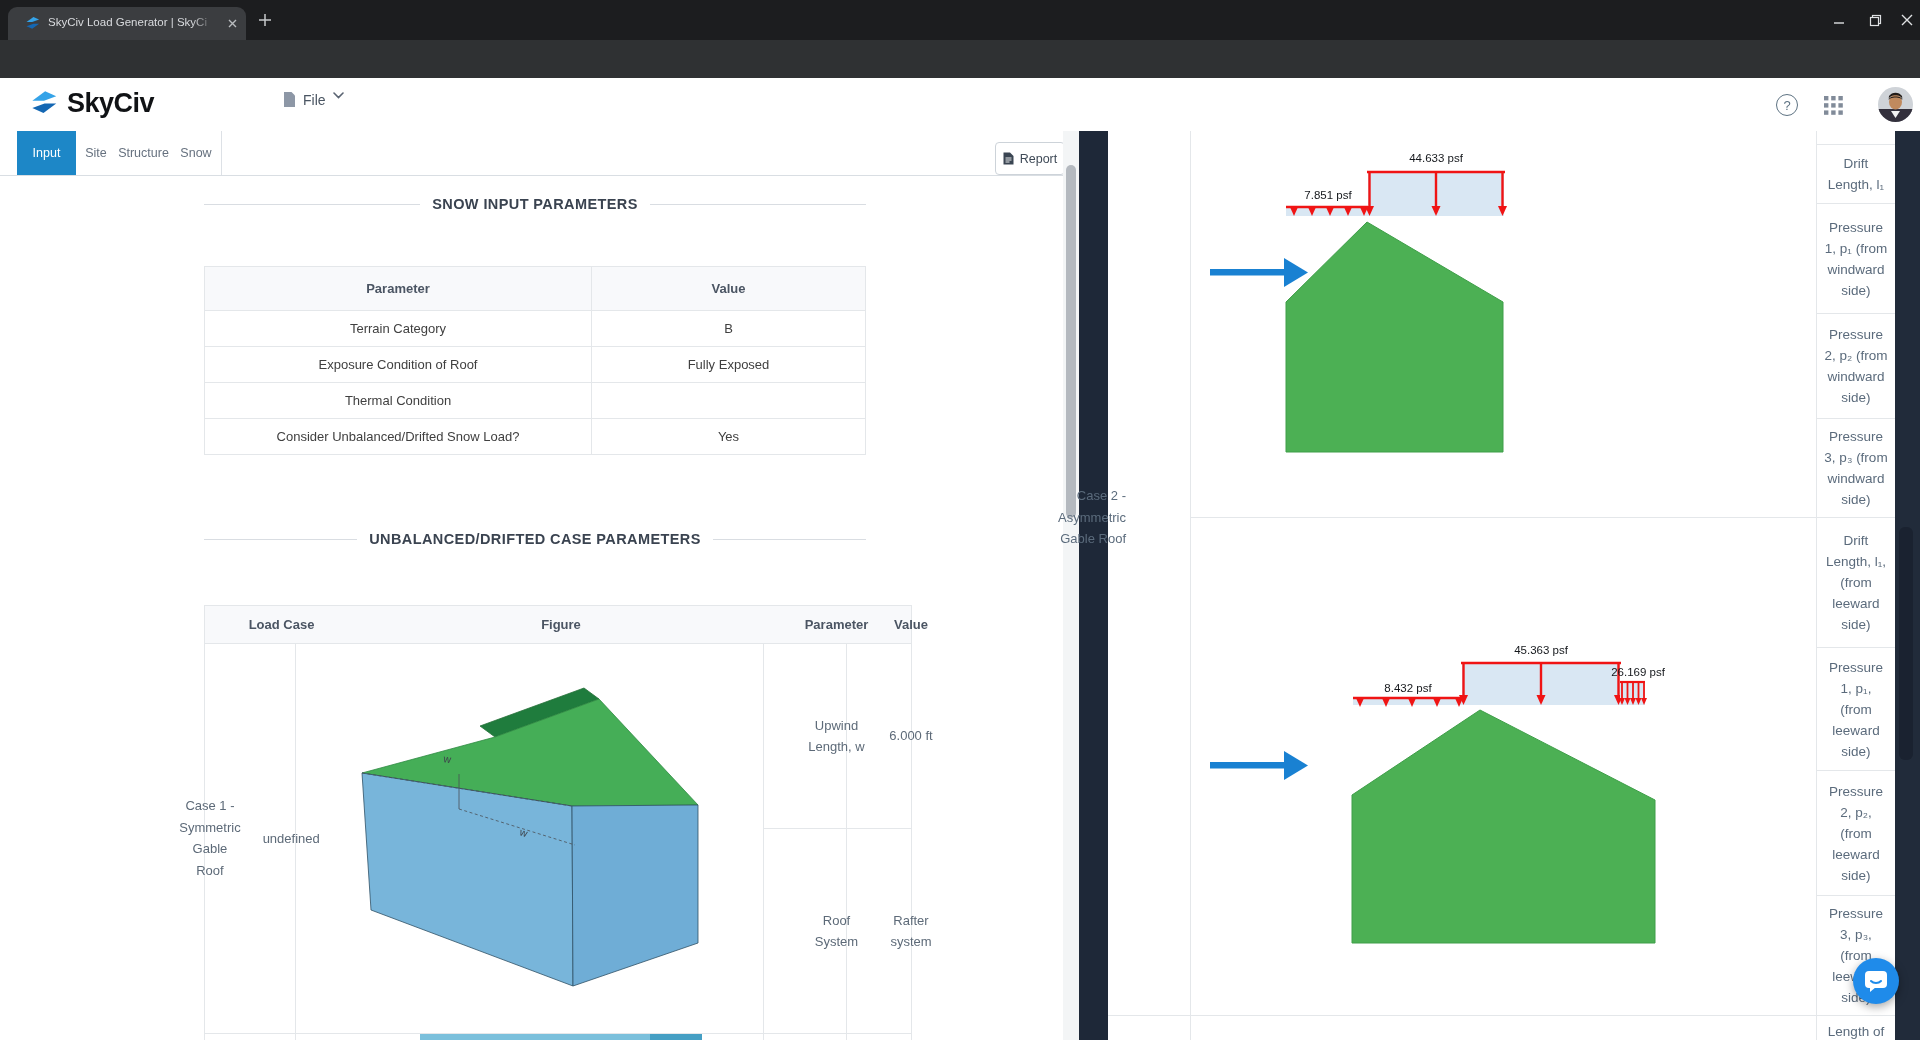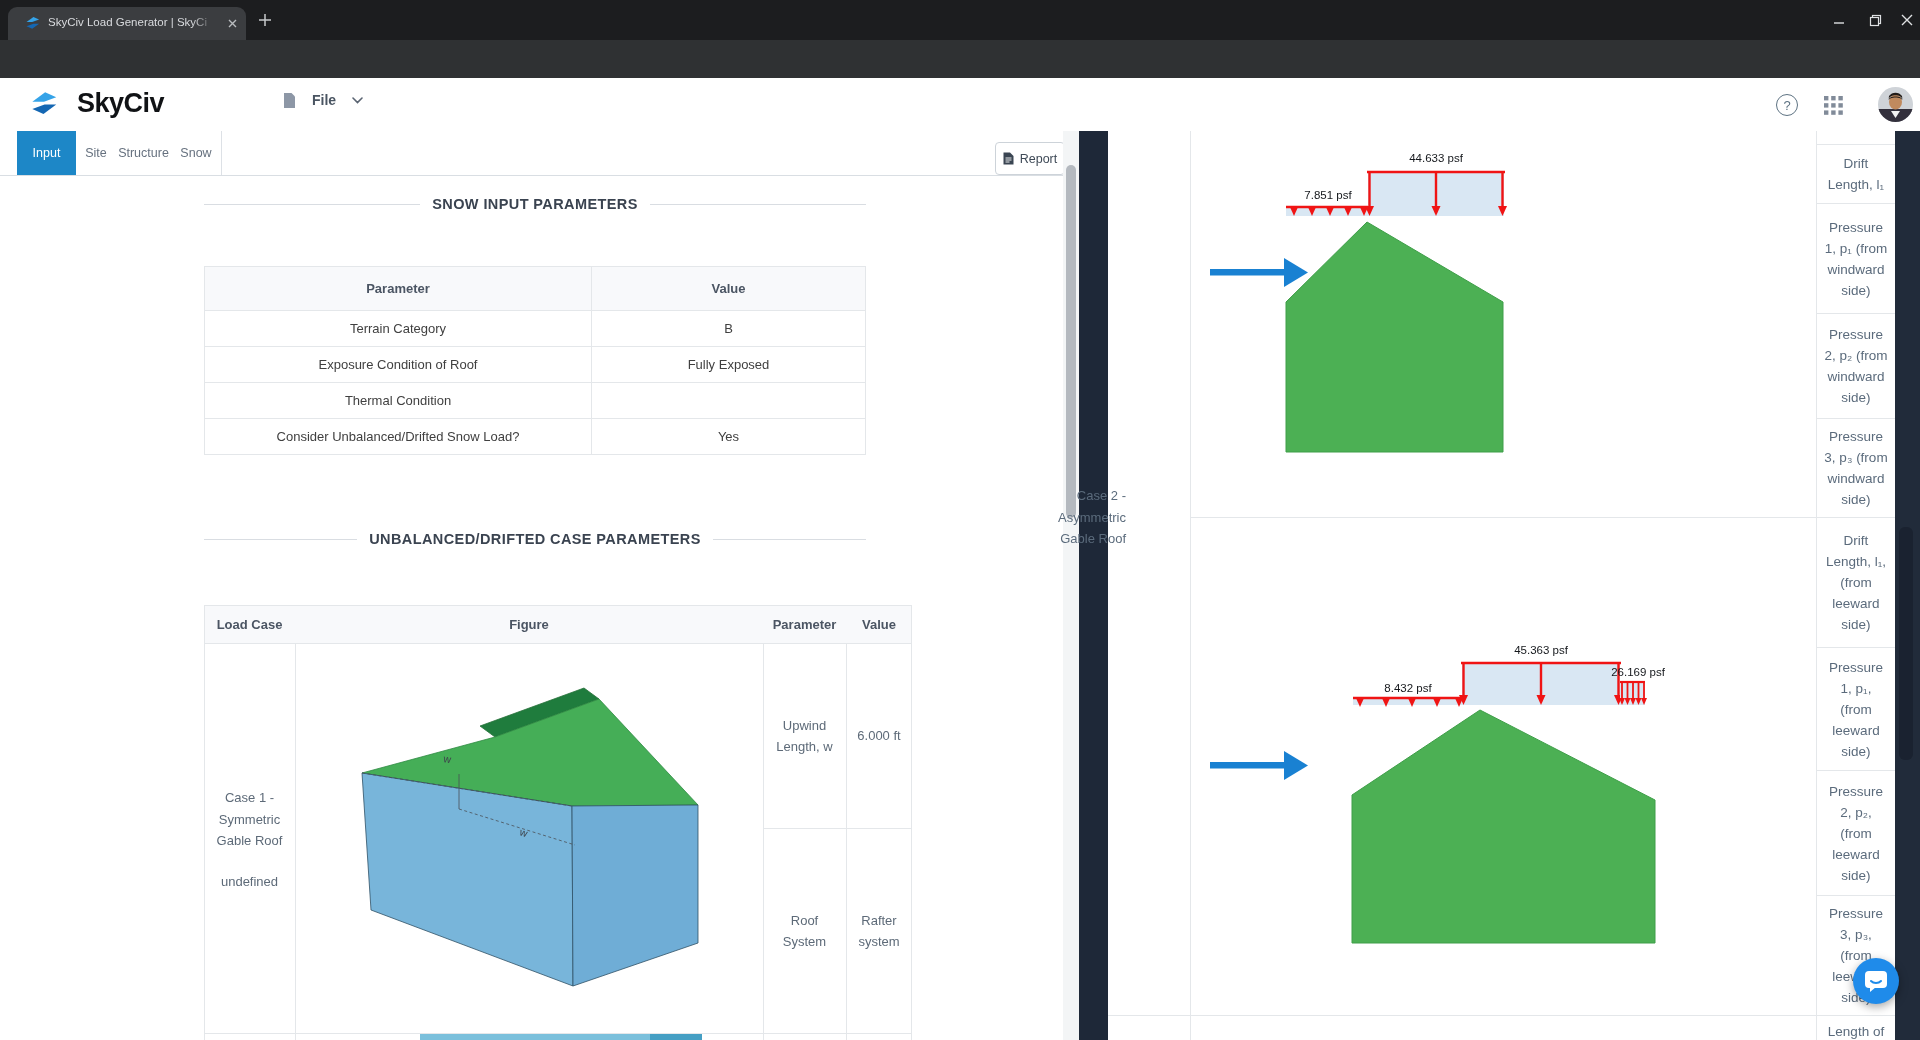--- a/index.html
+++ b/index.html
@@ -15,22 +15,22 @@
     background:linear-gradient(90deg,rgba(59,61,64,0),#3b3d40 85%);}
   .navbar{position:absolute;left:0;top:40px;width:1920px;height:38px;background:#2f3133;}
   .urlpill{position:absolute;left:358px;top:45px;width:1102px;height:29px;background:#1c1d1f;border-radius:15px;}
   .url-text{position:absolute;left:44px;top:7px;font-size:13.5px;color:#e7e9eb;}
   .navico{position:absolute;top:48px;width:22px;height:22px;display:flex;align-items:center;justify-content:center;}
   .winbtn{position:absolute;top:11px;width:18px;height:18px;display:flex;align-items:center;justify-content:center;}
   .badge{position:absolute;border-radius:50%;font-size:7.5px;color:#fff;display:flex;align-items:center;justify-content:center;}
   
   .appheader{position:absolute;left:0;top:78px;width:1920px;height:53px;background:#fff;border-bottom:1px solid #e5e8ea;}
   .logo-text{font-size:27px;font-weight:bold;color:#101215;letter-spacing:-0.5px;}
-  .filemenu{position:absolute;left:283px;top:14px;display:flex;align-items:center;gap:16px;
-    font-size:14px;color:#4a5562;cursor:default;font-weight:bold;}
+  .filemenu{position:absolute;left:283px;top:14px;display:flex;align-items:flex-start;gap:7px;
+    font-size:14px;color:#4a5562;cursor:default;}
   
   .tabsrow{position:absolute;left:0;top:131px;width:1079px;height:44px;background:#fff;border-bottom:1px solid #d9dee3;}
   .ltab{position:absolute;top:0;height:44px;display:flex;align-items:center;justify-content:center;
     font-size:12.5px;color:#66717f;border-right:1px solid #dde1e6;background:#fff;}
   .ltab.active{background:#1d87c7;color:#fff;border-right:none;border-radius:0;}
   .reportbtn{position:absolute;left:995px;top:11px;width:68px;height:31px;border:1px solid #cdd3d9;border-radius:4px;
     background:#fff;display:flex;align-items:center;justify-content:center;gap:6px;font-size:12.5px;color:#3f4a57;}
   
   .sectitle{position:absolute;left:204px;width:662px;display:flex;align-items:center;gap:12px;}
   .sectitle .line{flex:1;height:1px;background:#d9dde2;}
@@ -39,21 +39,21 @@
   .t1{position:absolute;left:204px;top:266px;width:662px;border:1px solid #e4e7ea;box-sizing:border-box;background:#fff;}
   .t1row{display:flex;border-top:1px solid #e4e7ea;height:35px;}
   .t1row.head{border-top:none;height:43px;background:#f8f9fb;}
   .t1c{display:flex;align-items:center;justify-content:center;font-size:13px;color:#404040;box-sizing:border-box;}
   .t1c.c1{width:387px;border-right:1px solid #e4e7ea;}
   .t1c.c2{flex:1;}
   .head .t1c{font-weight:bold;color:#4b5563;}
   
   .bline{position:absolute;background:#e4e7ea;}
   .cellTxt{position:absolute;display:flex;align-items:center;justify-content:center;text-align:center;
-    white-space:pre-line;font-size:13px;color:#5d6a78;line-height:21px;}
+    white-space:pre-line;font-size:13px;color:#5d6a78;line-height:21px;padding-left:32px;}
   .hcell{font-weight:bold;color:#4b5563;font-size:13px;}
   
   .sbcell{box-sizing:border-box;border-top:1px solid #e4e7ea;display:flex;align-items:center;justify-content:center;
     text-align:center;white-space:pre-line;font-size:13.5px;line-height:21px;color:#5b6b7c;overflow:hidden;}
   .scroll-thumb{position:absolute;border-radius:6px;}
   .chatbub{position:absolute;left:1853px;top:958px;width:46px;height:46px;border-radius:50%;background:#1f8bea;
     box-shadow:0 3px 10px rgba(0,0,0,.35);display:flex;align-items:center;justify-content:center;}
   svg text{font-family:"Liberation Sans","DejaVu Sans",sans-serif;}
 </style>
 </head>
@@ -196,21 +196,21 @@
       </svg>
     </div>
     <div class="navico" style="left:1892px">
       <svg width="19" height="16" viewBox="0 0 19 16">
         <path d="M1,2.5 H18 M1,8 H18 M1,13.5 H18" stroke="#c9ccd0" stroke-width="1.8"></path>
       </svg>
     </div>
   </div>
 
   <div class="appheader">
-    <div class="abs" style="left:29px;top:10px;display:flex;align-items:flex-end;gap:18px">
+    <div class="abs" style="left:29px;top:10px;display:flex;align-items:flex-start;gap:8px">
       <svg width="30" height="30" viewBox="0 0 27 27">
         <polygon points="3,11.5 14.5,3 24.5,7.5 13.5,11.5" fill="#35a3e8"></polygon>
         <polygon points="24.5,14 13,22.5 3,18 14,14" fill="#1467b3"></polygon>
       </svg>
       <span class="logo-text">SkyCiv</span>
     </div>
     <div class="filemenu">
       <svg width="13" height="15" viewBox="0 0 13 15">
         <path d="M1,0 H8.5 L12,3.5 V15 H1 Z" fill="#8d97a6"></path>
       </svg>
@@ -326,21 +326,21 @@
     <div class="cellTxt hcell" style="left:295px;top:605px;width:468px;height:38px">Figure</div>
     <div class="cellTxt hcell" style="left:763px;top:605px;width:83px;height:38px">Parameter</div>
     <div class="cellTxt hcell" style="left:846px;top:605px;width:66px;height:38px">Value</div>
 
     <div class="bline" style="left:763px;top:828px;width:149px;height:1px"></div>
 
     <div class="bline" style="left:204px;top:1033px;width:708px;height:1px"></div>
     <div class="abs" style="left:420px;top:1034px;width:230px;height:6px;background:#7bc0dc"></div>
     <div class="abs" style="left:650px;top:1034px;width:52px;height:6px;background:#459fc4"></div>
 
-    <div class="abs" style="left:204px;top:643px;width:91px;height:390px;display:flex;flex-direction:column;align-items:center;justify-content:center;gap:22px">
+    <div class="abs" style="left:204px;top:643px;width:91px;height:390px;display:flex;flex-direction:row;align-items:center;justify-content:center;gap:22px">
       <div style="white-space:pre-line;text-align:center;font-size:13px;line-height:21.5px;color:#5d6a78">Case 1 -
 Symmetric
 Gable Roof</div>
       <div style="font-size:13px;color:#5d6a78">undefined</div>
     </div>
 
     <div class="cellTxt" style="left:763px;top:643px;width:83px;height:185px">Upwind
 Length, w</div>
     <div class="cellTxt" style="left:846px;top:643px;width:66px;height:185px">6.000 ft</div>
     <div class="cellTxt" style="left:763px;top:829px;width:83px;height:204px">Roof

